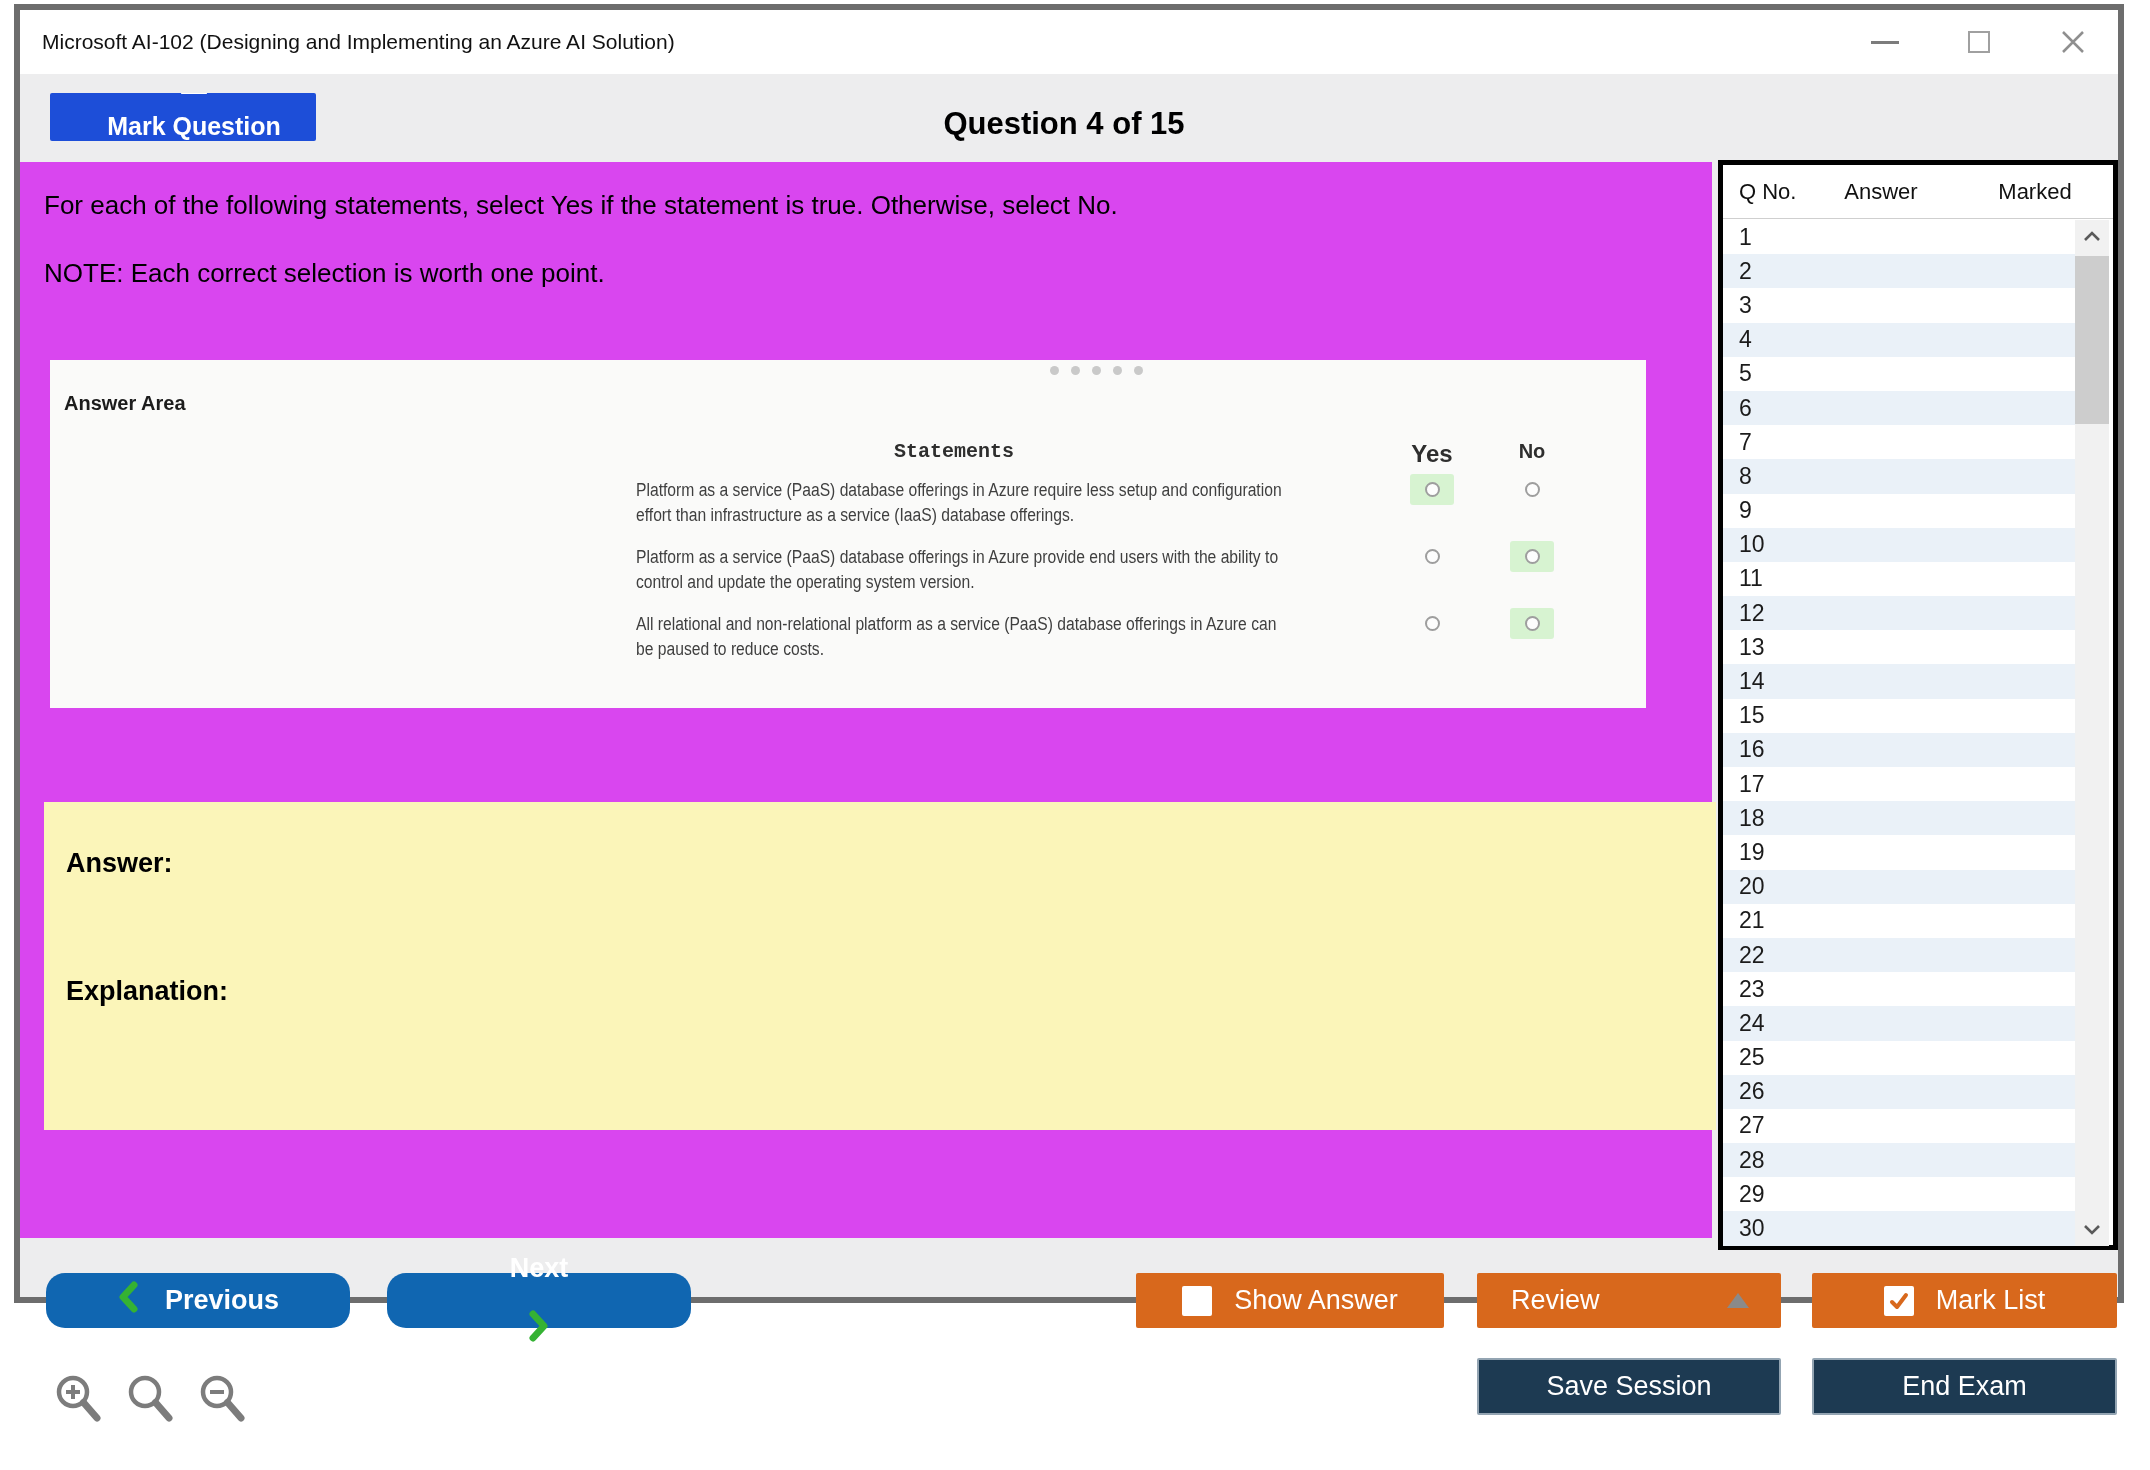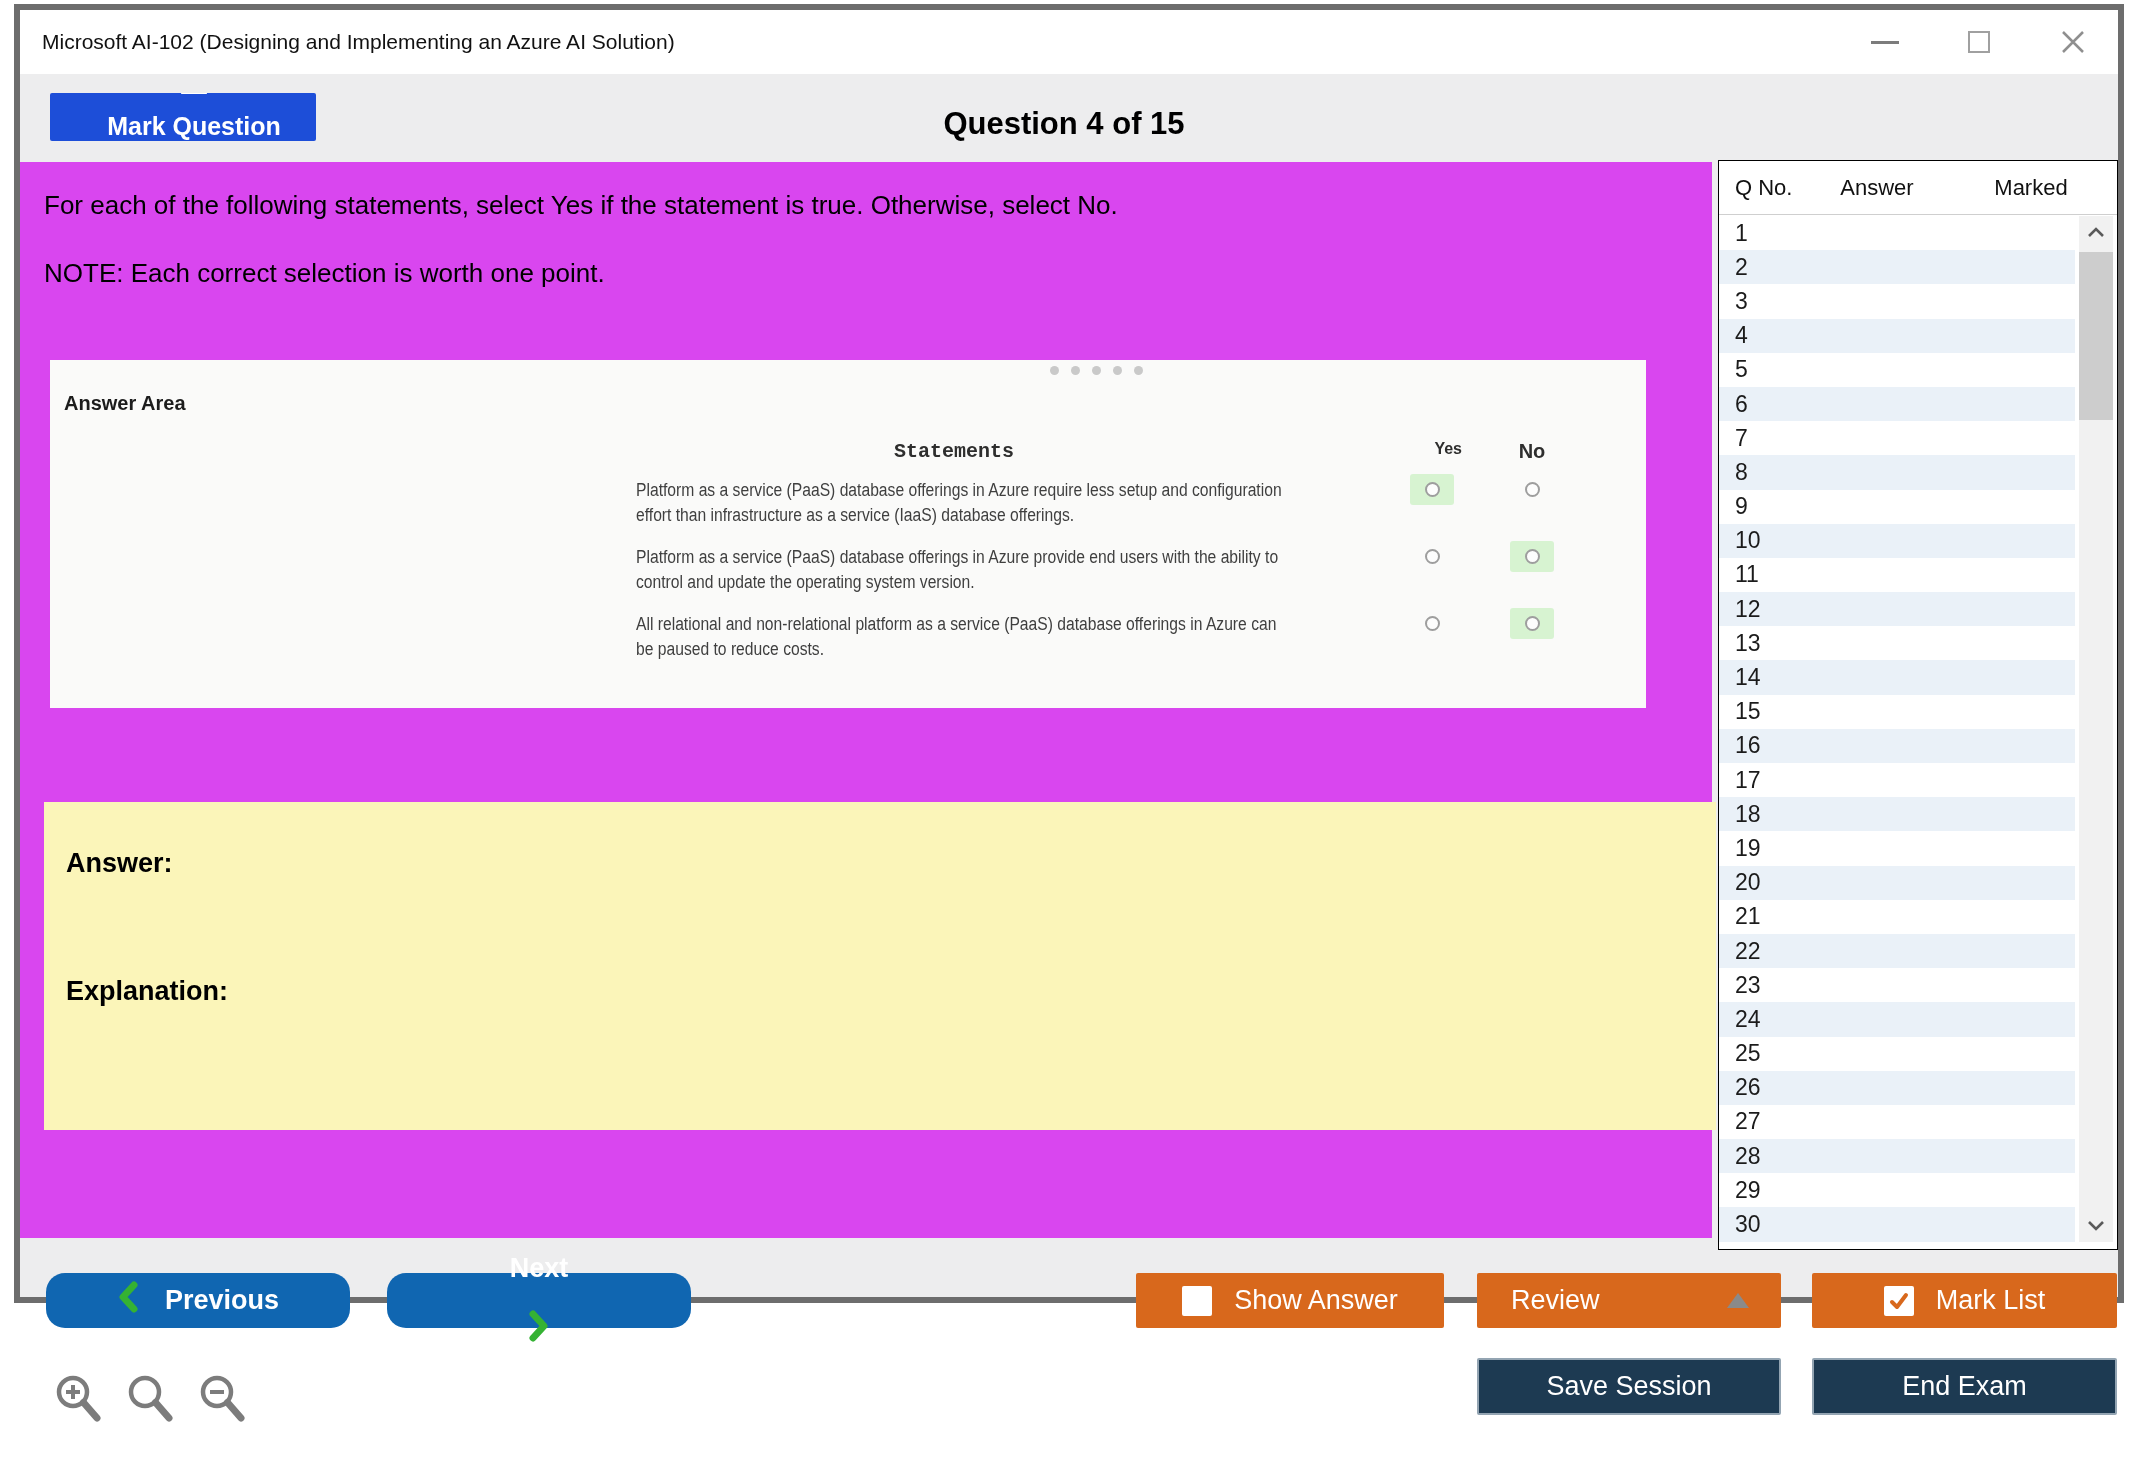--- a/index.html
+++ b/index.html
@@ -29,41 +29,41 @@
   
   .main { position: absolute; left: 0; top: 152px; width: 1692px; height: 1076px; background: #d946ef; }
   .intro { position: absolute; left: 24px; top: 28px; font-size: 26px; color: #000; }
   .note  { position: absolute; left: 24px; top: 96px; font-size: 26px; color: #000; }
 
   .answer-area { position: absolute; left: 30px; top: 198px; width: 1596px; height: 348px; background: #fafaf9; }
   .dots { position: absolute; left: 1000px; top: 6px; display: flex; gap: 12px; }
   .dots i { width: 9px; height: 9px; border-radius: 50%; background: #c9c9c9; }
   .aa-label { position: absolute; left: 14px; top: 32px; font-size: 20px; font-weight: bold; color: #1c1c1c; }
   .th-st  { position: absolute; left: 704px; top: 80px; width: 400px; text-align: center; font-size: 20px; font-weight: bold; color: #2e2e2e; font-family: Liberation Mono, monospace; }
-  .th-yes { position: absolute; left: 1352px; top: 80px; width: 60px; text-align: right; font-size: 16px; font-weight: bold; color: #2e2e2e; }
+  .th-yes { position: absolute; left: 1352px; top: 80px; width: 60px; text-align: center; font-size: 24px; font-weight: bold; color: #2e2e2e; }
   .th-no  { position: absolute; left: 1452px; top: 80px; width: 60px; text-align: center; font-size: 20px; font-weight: bold; color: #2e2e2e; }
 
   .stmt-rows { position: absolute; left: 586px; top: 118px; width: 950px; }
   .stmt-row { position: relative; height: 50px; margin-bottom: 17px; }
   .stmt-text { position: absolute; left: 0; top: 0; width: 860px; font-size: 18px; line-height: 25px;
     color: #3f3f3f; white-space: pre-line; transform: scaleX(0.87); transform-origin: 0 0; }
   .cell { position: absolute; top: -4px; width: 44px; height: 31px; display: flex;
     align-items: center; justify-content: center; border-radius: 3px; }
   .cell.yes { left: 774px; }
   .cell.no  { left: 874px; }
   .cell.hl  { background: #d7f3d1; }
   .radio { width: 15px; height: 15px; border: 2px solid #9e9e9e; border-radius: 50%; background: #fdfdfd; cursor: pointer; }
 
   .yellow { position: absolute; left: 24px; top: 640px; width: 1672px; height: 328px; background: #fbf5b9; }
   .ans-label { position: absolute; left: 22px; top: 46px; font-size: 27px; font-weight: bold; color: #000; }
   .exp-label { position: absolute; left: 22px; top: 174px; font-size: 27px; font-weight: bold; color: #000; }
 
   
   .qlist { position: absolute; left: 1698px; top: 150px; width: 400px; height: 1090px;
-    background: #ffffff; border: 1px solid #000000; }
+    background: #ffffff; border: 5px solid #000000; }
   .qlist-head { position: absolute; left: 0; top: 0; width: 100%; height: 54px; background: #fff;
     border-bottom: 1px solid #cfcfcf; }
   .qlh { position: absolute; top: 14px; font-size: 22px; color: #111; }
   .qlh-qno    { left: 16px; }
   .qlh-answer { left: 96px;  width: 124px; text-align: center; }
   .qlh-marked { left: 250px; width: 124px; text-align: center; }
   .qlist-rows { position: absolute; left: 0; top: 55px; width: 356px; height: 1026px; overflow: hidden; }
   .qrow { height: 34.2px; padding-left: 16px; display: flex; align-items: center; background: #ffffff; cursor: pointer; }
   .qrow.alt { background: #eaf1f8; }
   .qnum { font-size: 23px; color: #1b1b1b; }

